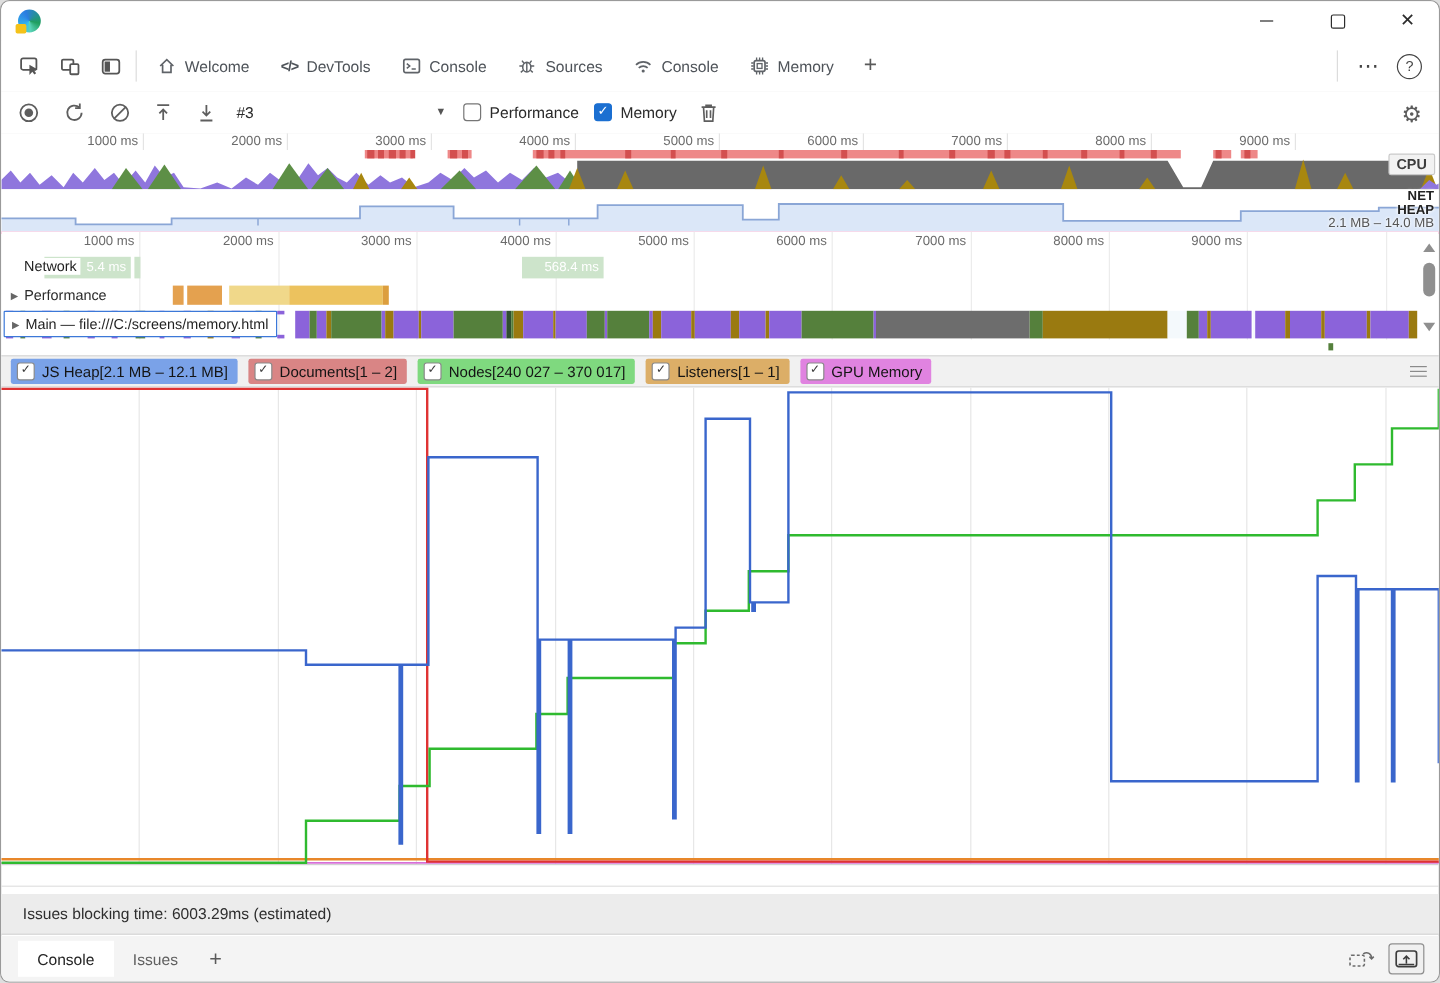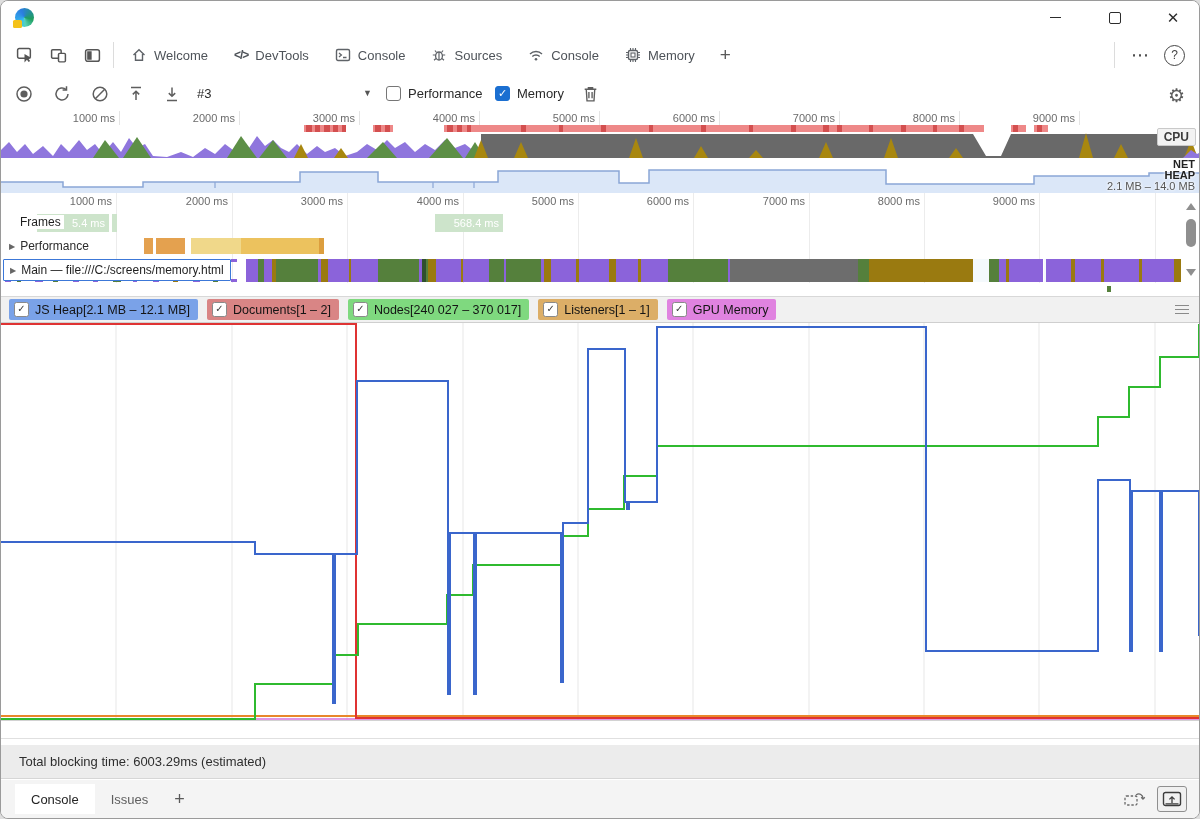--- a/index.html
+++ b/index.html
@@ -335,21 +335,21 @@
         <div style="position: absolute; left: 730px; top: 2px; width: 74px; text-align: right; font-size: 11px; color: rgb(107, 107, 107);">7000 ms</div>
         <div style="position: absolute; left: 845px; top: 2px; width: 74px; text-align: right; font-size: 11px; color: rgb(107, 107, 107);">8000 ms</div>
         <div style="position: absolute; left: 960px; top: 2px; width: 74px; text-align: right; font-size: 11px; color: rgb(107, 107, 107);">9000 ms</div>
       </div>
 
     <div id="frames-badges">
         <div style="position: absolute; left: 36px; top: 21px; width: 72px; height: 18px; background: rgb(205, 228, 203); color: rgb(255, 255, 255); font-size: 11px; display: flex; align-items: center; justify-content: flex-end; padding-right: 4px; box-sizing: border-box;">5.4 ms</div>
         <div style="position: absolute; left: 434px; top: 21px; width: 68px; height: 18px; background: rgb(205, 228, 203); color: rgb(255, 255, 255); font-size: 11px; display: flex; align-items: center; justify-content: flex-end; padding-right: 4px; box-sizing: border-box;">568.4 ms</div>
         <div style="position: absolute; left: 111px; top: 21px; width: 5px; height: 18px; background: rgb(205, 228, 203);"></div>
       </div>
-    <div class="frames-label">Frames</div>
+    <div class="frames-label">Network</div>
 
     <div class="row-label" style="top:46px">
       <span class="tri">▶</span>
       <span>Performance</span>
     </div>
     <div id="interaction-bars">
         <div style="position: absolute; left: 143px; top: 45px; width: 9px; height: 16px; background: rgb(228, 161, 79);"></div>
         <div style="position: absolute; left: 155px; top: 45px; width: 29px; height: 16px; background: rgb(228, 161, 79);"></div>
         <div style="position: absolute; left: 190px; top: 45px; width: 50px; height: 16px; background: rgb(240, 216, 138);"></div>
         <div style="position: absolute; left: 240px; top: 45px; width: 78px; height: 16px; background: rgb(236, 194, 94);"></div>
@@ -493,21 +493,21 @@
         <polyline points="0,393 1199,393" fill="none" stroke="#e8872a" stroke-width="2.2" stroke-linejoin="miter"></polyline>
         <polyline points="0,1 355,1 355,395 1199,395" fill="none" stroke="#df3333" stroke-width="2" stroke-linejoin="miter"></polyline>
         <polyline points="0,396 254,396 254,361 332,361 332,332 357,332 357,301 446,301 446,272 472,272 472,242 560,242 560,213 587,213 587,186 623,186 623,153 656,153 656,123 1097,123 1097,94 1128,94 1128,64 1159,64 1159,34 1198,34 1198,1" fill="none" stroke="#2fba2f" stroke-width="2" stroke-linejoin="miter"></polyline>
         <polyline points="0,219 254,219 254,231 332,231 332,380 334,380 334,231 356,231 356,58 447,58 447,371 449,371 449,210 473,210 473,371 475,371 475,210 560,210 560,359 562,359 562,200 587,200 587,26 624,26 624,179 626,179 626,186 628,186 628,179 656,179 656,4 925,4 925,328 1097,328 1097,157 1129,157 1129,328 1131,328 1131,168 1159,168 1159,328 1161,328 1161,168 1198,168 1198,313" fill="none" stroke="#3a66cc" stroke-width="2" stroke-linejoin="miter"></polyline>
       </svg>
   </div>
 
   <div class="abs hline737"></div>
 
   <div class="abs statusbar">
-    <span>Total blocking time: 6003.29ms (estimated)</span>
+    <span>Issues blocking time: 6003.29ms (estimated)</span>
   </div>
 
   <div class="abs drawer">
     <div class="dtab active" style="margin-left:14px">
         <span>Console</span>
       </div>
     <div class="dtab">
         <span>Issues</span>
       </div>
     <div class="dplus"><span>+</span></div>

